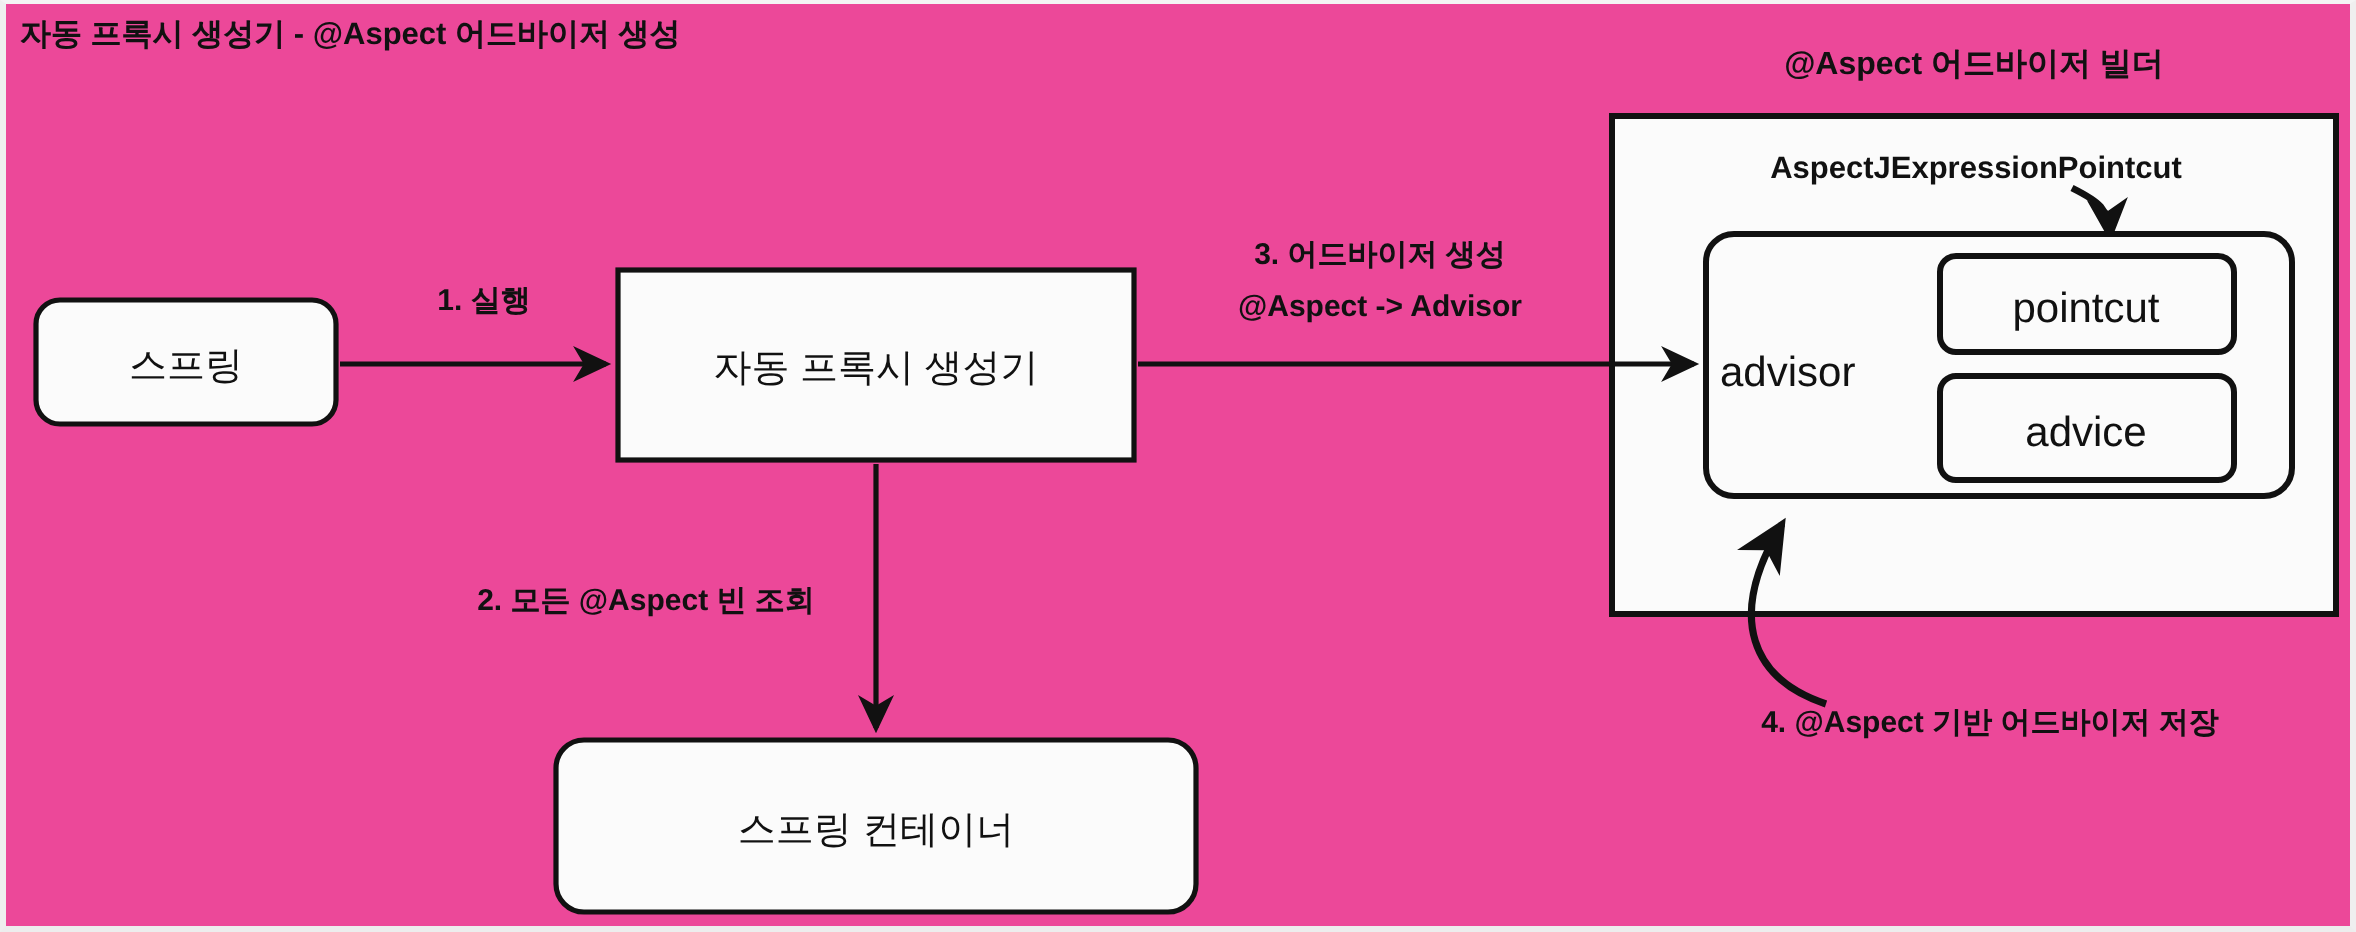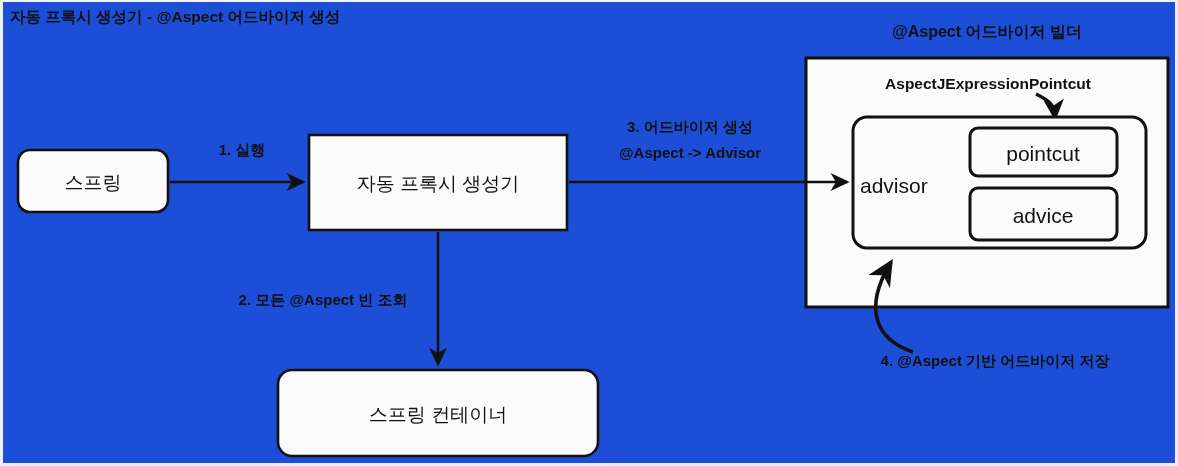--- a/index.html
+++ b/index.html
@@ -4,21 +4,21 @@
 <style>
   html, body {
     margin: 0;
     padding: 0;
     background: #ffffff;
   }
   #canvas {
     position: relative;
     width: 1178px;
     height: 466px;
-    background: #1d4ed8;
+    background: #ec4899;
     overflow: hidden;
     font-family: "Liberation Sans", "DejaVu Sans", sans-serif;
   }
   
   #canvas::before {
     content: "";
     position: absolute;
     left: 0; top: 0; right: 0; bottom: 0;
     border-left: 3px solid #efefef;
     border-right: 3px solid #efefef;

